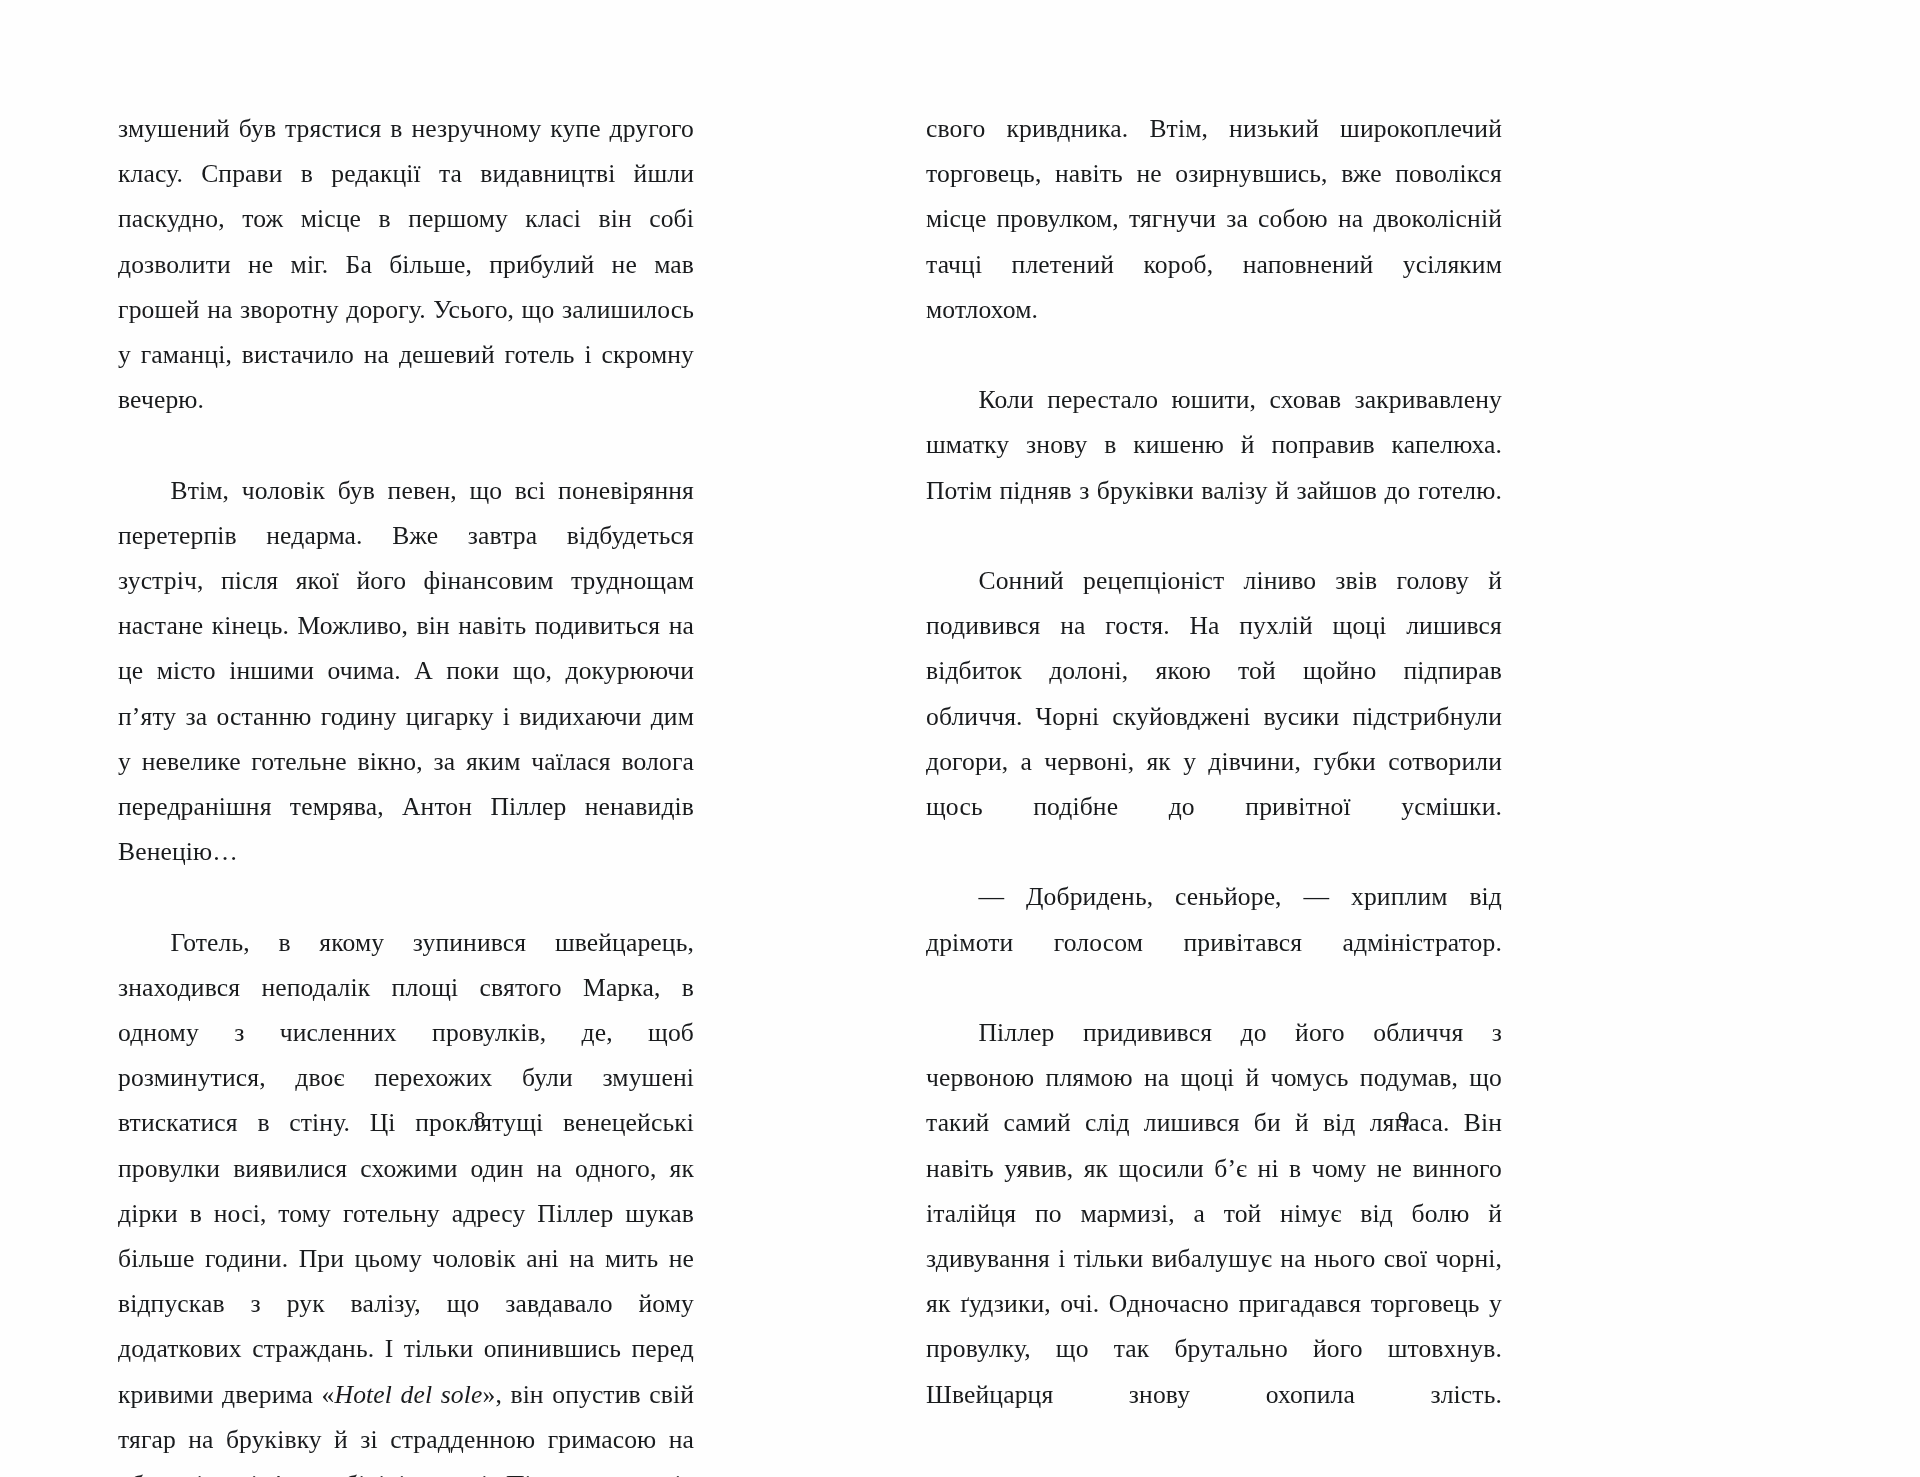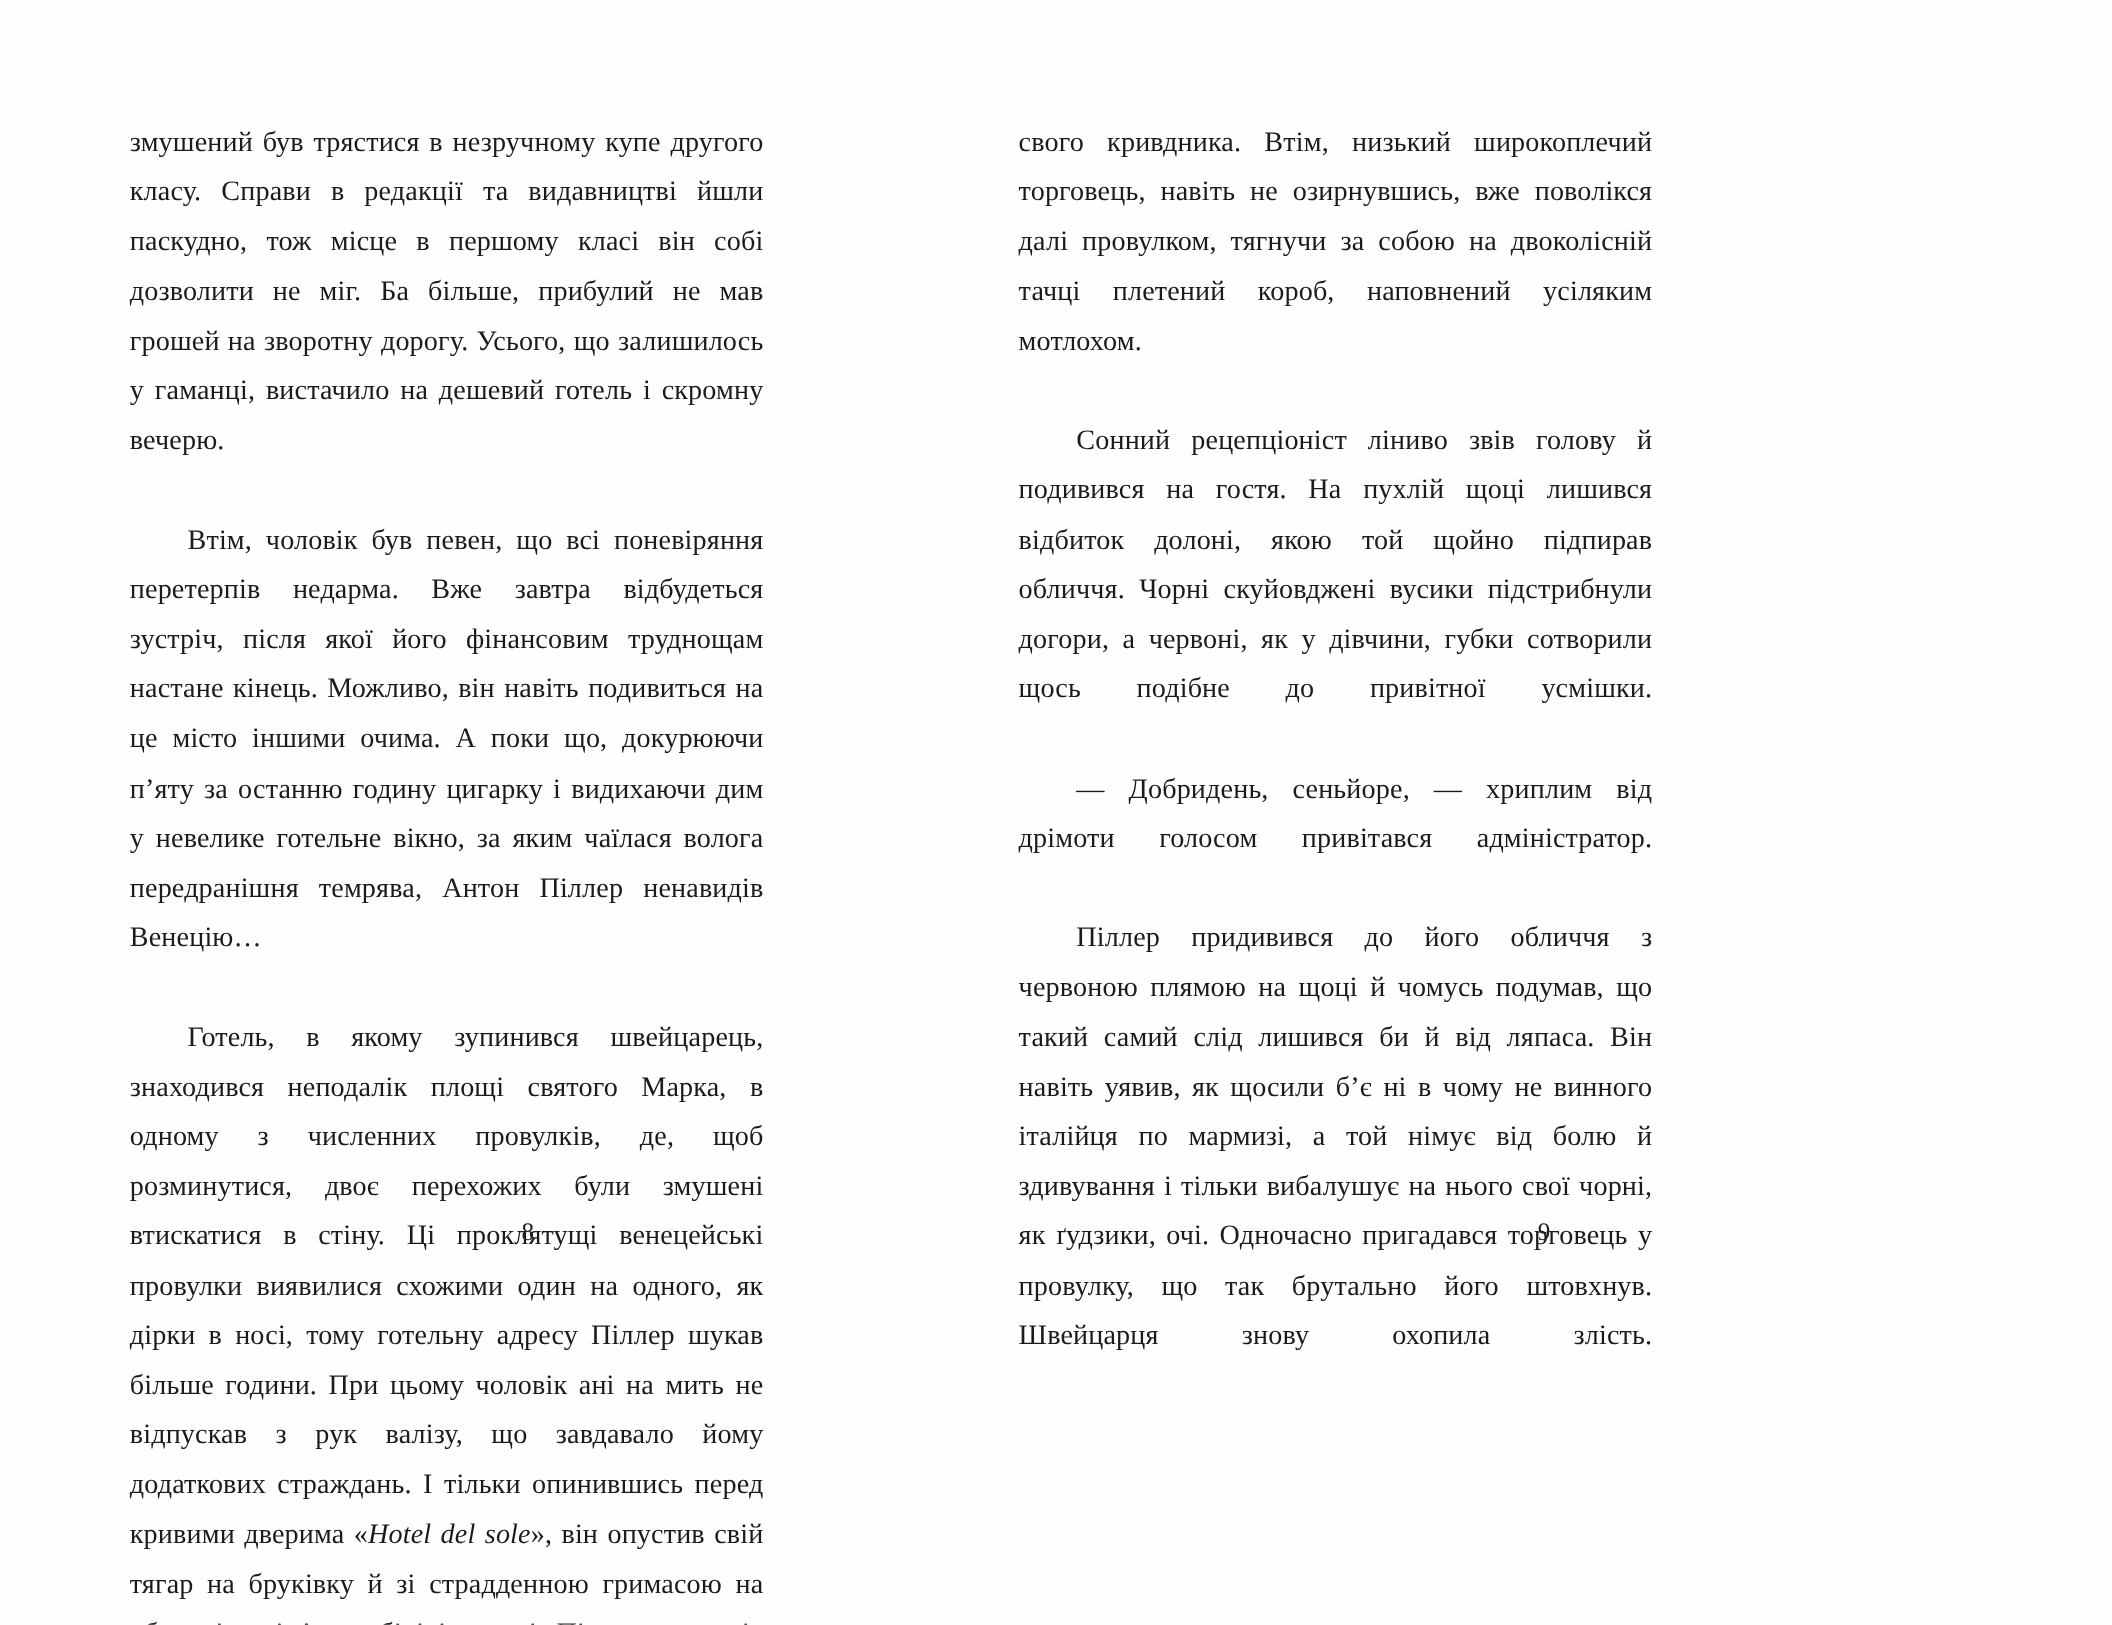--- a/index.html
+++ b/index.html
@@ -108,21 +108,22 @@
     <div class="text-block" id="left-body">
         <p class="no-indent"><span>змушений був трястися в незручному купе другого класу. Справи в редакції та видавництві йшли паскудно, тож місце в першому класі він собі дозволити не міг. Ба біль­ше, прибулий не мав грошей на зворотну дорогу. Усього, що залишилось у гаманці, вистачило на дешевий готель і скромну вечерю.</span></p>
         <p><span>Втім, чоловік був певен, що всі поневіряння перетер­пів недарма. Вже завтра відбудеться зустріч, після якої його фінансовим труднощам настане кінець. Можливо, він навіть подивиться на це місто іншими очима. А поки що, докурюючи п’яту за останню годину цигарку і видихаючи дим у невелике готельне вікно, за яким чаїлася волога передранішня темрява, Антон Піллер ненавидів Венецію…</span></p>
         <p><span>Готель, в якому зупинився швейцарець, знаходився неподалік площі святого Марка, в одному з численних провулків, де, щоб розминутися, двоє перехожих були змушені втискатися в стіну. Ці проклятущі венецейські провулки виявилися схожими один на одного, як дірки в носі, тому готельну адресу Піллер шукав більше години. При цьому чоловік ані на мить не відпускав з рук валізу, що завдавало йому додаткових страждань. І тільки опи­нившись перед кривими дверима </span><span>«</span><em>Hotel del sole</em><span>»</span><span>, він опу­стив свій тягар на бруківку й зі страдденною гримасою на обличчі розім’яв побілілі пальці. Після цього звів погляд угору. Під вузькою смужкою неба виднілися гострі кути прочинених віконниць. Очевидно, десь там, на третьому або четвертому поверсі, для нього приготовано кімнату…</span></p>
       </div>
     <div class="folio">8</div>
   </div>
 
   <div class="page page-right">
     <div class="text-block" id="right-body">
-        <p class="no-indent"><span>свого кривдника. Втім, низький широкоплечий торговець, навіть не озирнувшись, вже поволікся далі провулком, тягнучи за собою на двоколісній тачці плетений короб, наповнений усіляким мотлохом.</span></p>
+        <p class="no-indent"><span>свого кривдника. Втім, низький широкоплечий торговець, навіть не озирнувшись, вже поволікся місце провулком, тягнучи за собою на двоколісній тачці плетений короб, наповнений усіляким мотлохом.</span></p>
+        <p><span>Коли перестало юшити, сховав закривавлену шмат­ку знову в кишеню й поправив капелюха. Потім підняв з бруківки валізу й зайшов до готелю.</span></p>
         <p><span>Сонний рецепціоніст ліниво звів голову й подивився на гостя. На пухлій щоці лишився відбиток долоні, якою той щойно підпирав обличчя. Чорні скуйовджені вусики підстрибнули догори, а червоні, як у дівчини, губки со­творили щось подібне до привітної усмішки.</span></p>
         <p><span>— Добридень, сеньйоре, — хриплим від дрімоти голо­сом привітався адміністратор.</span></p>
         <p><span>Піллер придивився до його обличчя з червоною пля­мою на щоці й чомусь подумав, що такий самий слід ли­шився би й від ляпаса. Він навіть уявив, як щосили б’є ні в чому не винного італійця по мармизі, а той німує від болю й здивування і тільки вибалушує на нього свої чорні, як ґудзики, очі. Одночасно пригадався торговець у провулку, що так брутально його штовхнув. Швейцарця знову охопила злість.</span></p>
       </div>
     <div class="folio">9</div>
   </div>
 
 </div>
 
 </body></html>

